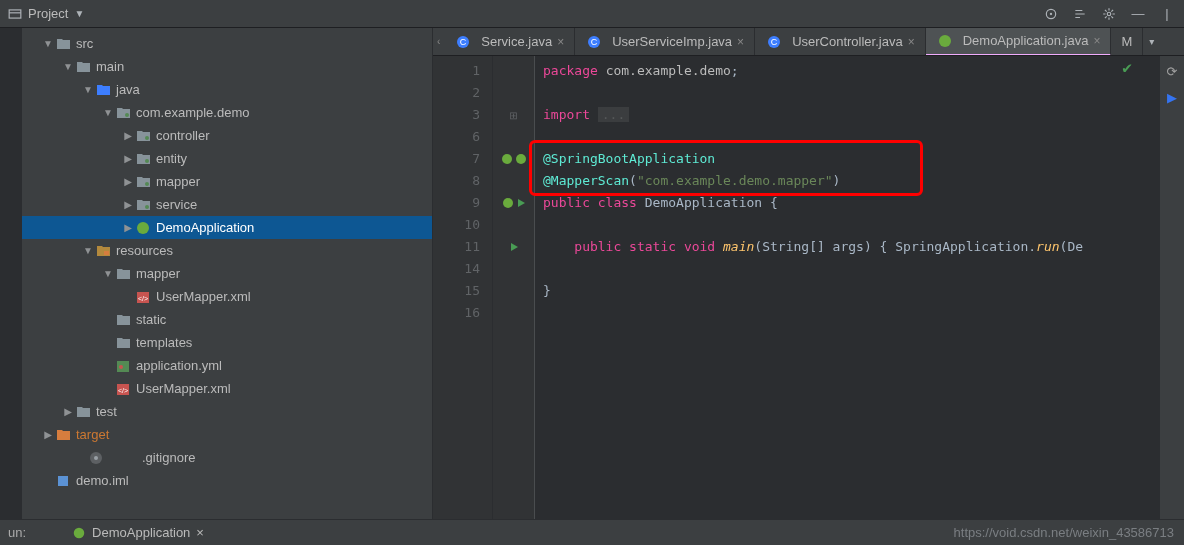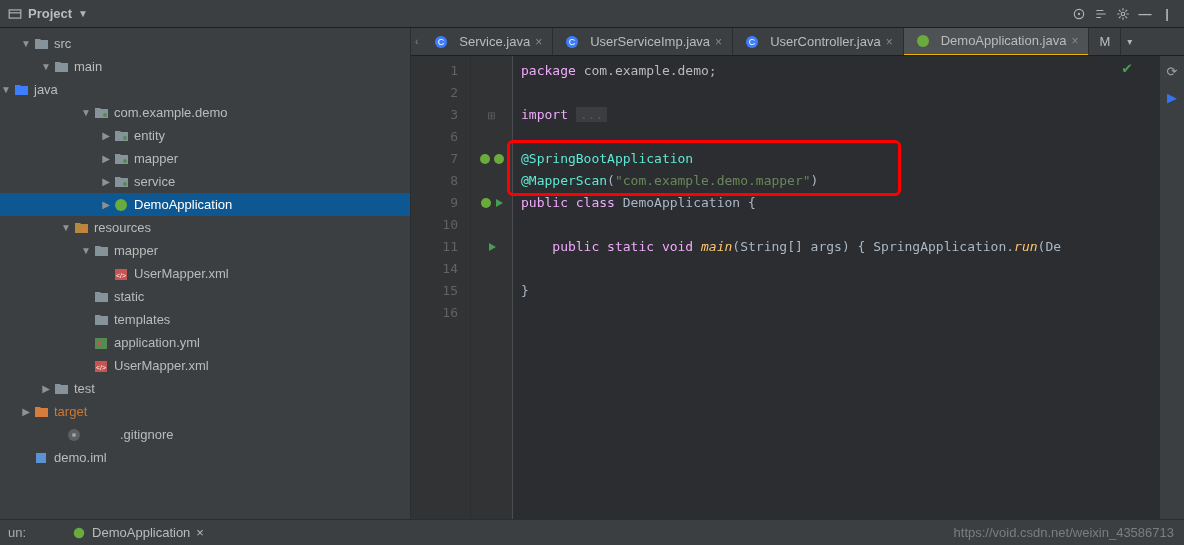--- a/index.html
+++ b/index.html
@@ -8,55 +8,55 @@
   font-size: 13px;
   background: #2b2d30;
   color: #bbbbbb;
   width: 1184px;
   height: 545px;
   overflow: hidden;
   display: flex;
   flex-direction: column;
 }
 
-.toolbar { display:flex; align-items:center; height:28px; background:#3c3f41; border-bottom:1px solid #1e1f22; color:#bbbbbb; padding:0 8px; gap:4px;font-weight:bold; }
+.toolbar { display:flex; align-items:center; height:28px; background:#3c3f41; border-bottom:1px solid #1e1f22; color:#bbbbbb; padding:0 8px; gap:11px; }
 .toolbar .title { display:flex; align-items:center; gap:6px; }
 .toolbar .spacer { flex:1; }
 .toolbar-icon { width:18px; height:18px; display:inline-flex; align-items:center; justify-content:center; color:#aeb3b8; }
 .dropdown-triangle { font-size:10px; color:#aeb3b8; }
 
-.main { flex:1; display:flex; min-height:0; }
+.main { flex:1; display:flex; min-height:0;margin-left:22px; }
 
 .proj { width:411px; background:#3c3f41; border-right:1px solid #2b2d30; overflow:hidden; position:relative; }
 .tree { padding:4px 0; }
 .node { display:flex; align-items:center; height:23px; cursor:default; color:#bbbbbb; }
 .node.sel { background:#0d5793; color:#ffffff; }
 .arrow { width:12px; display:inline-flex; justify-content:center; color:#8f9294; font-size:10px; }
 .arrow.down::before { content:"▼"; }
 .arrow.right::before { content:"▶"; }
 .arrow.none::before { content:""; }
 .ficon { width:18px; height:16px; display:inline-flex; align-items:center; justify-content:center; margin-right:4px; }
 .ficon svg { display:block; }
 .lbl { white-space:nowrap; }
 .lbl.orange { color:#cc7832; }
 
 .editor { flex:1; display:flex; flex-direction:column; min-width:0; background:#2b2d30; position:relative;}
 .tabs { display:flex; align-items:center; height:28px; background:#3c3f41; border-bottom:1px solid #1e1f22; overflow:hidden; }
 .tab { display:flex; align-items:center; gap:5px; padding:0 10px; height:28px; border-right:1px solid #2b2d30; cursor:pointer; color:#bbbbbb;}
-.tab.active { background:#4e5254; border-bottom:2px solid #eab308; }
+.tab.active { background:#4e5254; border-bottom:2px solid #f0abfc; }
 .tab .tlbl { white-space:nowrap; }
 .tab .close { color:#888; font-size:12px; }
 .editor-body { flex:1; display:flex; min-height:0; position:relative; }
 .gutter-left { width:60px; background:#313335; border-right:1px solid #2b2d30; text-align:right; padding-top:4px; }
 .gutter-left .ln { color:#606366; font-family:Consolas,monospace; font-size:13px; padding:0 12px; height:22px; line-height:22px; display:flex; justify-content:flex-end; align-items:center;}
 .gutter-icons { width:42px; background:#313335; border-right:1px solid #4a4d4f; padding-top:4px;}
 .gutter-icons .gi { height:22px; display:flex; align-items:center; justify-content:center; gap:2px;}
 .code { flex:1; padding:4px 0 0 8px; font-family:Consolas,monospace; font-size:13px; position:relative; background:#2b2d30;}
 .code .line { height:22px; line-height:22px; white-space:pre; }
-.kw { color:#f0abfc; }
+.kw { color:#ec4899; }
 .pkg { color:#bbbbbb; }
 .ann { color:#5eead4; }
 .str { color:#6a8759; }
 .fn { color:#ffc66d; font-style:italic;}
 .plain { color:#a9b7c6; }
 .dim { color:#555759; background:#3b3d3f; padding:0 4px;}
 .rightbar { width:24px; background:#3c3f41; padding-top:6px; display:flex; flex-direction:column; align-items:center; gap:8px;}
 .rightbar div { color:#a0a0a0; width:18px; height:18px; display:flex; align-items:center; justify-content:center;}
 .check { position:absolute; right:28px; top:2px; color:#499c54; font-size:16px;}
 .highlight-box { position:absolute; border:3px solid red; border-radius:6px; pointer-events:none;}
@@ -115,38 +115,48 @@
         </div>
         <div class="node" style="padding-left: 40px;">
           <span class="arrow down"></span>
           <span class="ficon">
             <svg width="15" height="13">
               <path d="M1 2h5l1 1h7v9H1z" fill="#87939a"></path>
             </svg>
           </span>
           <span class="lbl">main</span>
         </div>
-        <div class="node" style="">
+        <div class="node" style="padding-left: 60px;">
           <span class="arrow down"></span>
           <span class="ficon">
             <svg width="15" height="13">
               <path d="M1 2h5l1 1h7v9H1z" fill="#3d7eff"></path>
             </svg>
           </span>
           <span class="lbl">java</span>
         </div>
         <div class="node" style="padding-left: 80px;">
           <span class="arrow down"></span>
           <span class="ficon">
             <svg width="15" height="13">
               <path d="M1 2h5l1 1h7v9H1z" fill="#87939a"></path>
               <circle cx="11" cy="9" r="2" fill="#548a54"></circle>
             </svg>
           </span>
           <span class="lbl">com.example.demo</span>
+        </div>
+        <div class="node" style="padding-left: 100px;">
+          <span class="arrow right"></span>
+          <span class="ficon">
+            <svg width="15" height="13">
+              <path d="M1 2h5l1 1h7v9H1z" fill="#87939a"></path>
+              <circle cx="11" cy="9" r="2" fill="#548a54"></circle>
+            </svg>
+          </span>
+          <span class="lbl">controller</span>
         </div>
         <div class="node" style="padding-left: 100px;">
           <span class="arrow right"></span>
           <span class="ficon">
             <svg width="15" height="13">
               <path d="M1 2h5l1 1h7v9H1z" fill="#87939a"></path>
               <circle cx="11" cy="9" r="2" fill="#548a54"></circle>
             </svg>
           </span>
           <span class="lbl">entity</span>

